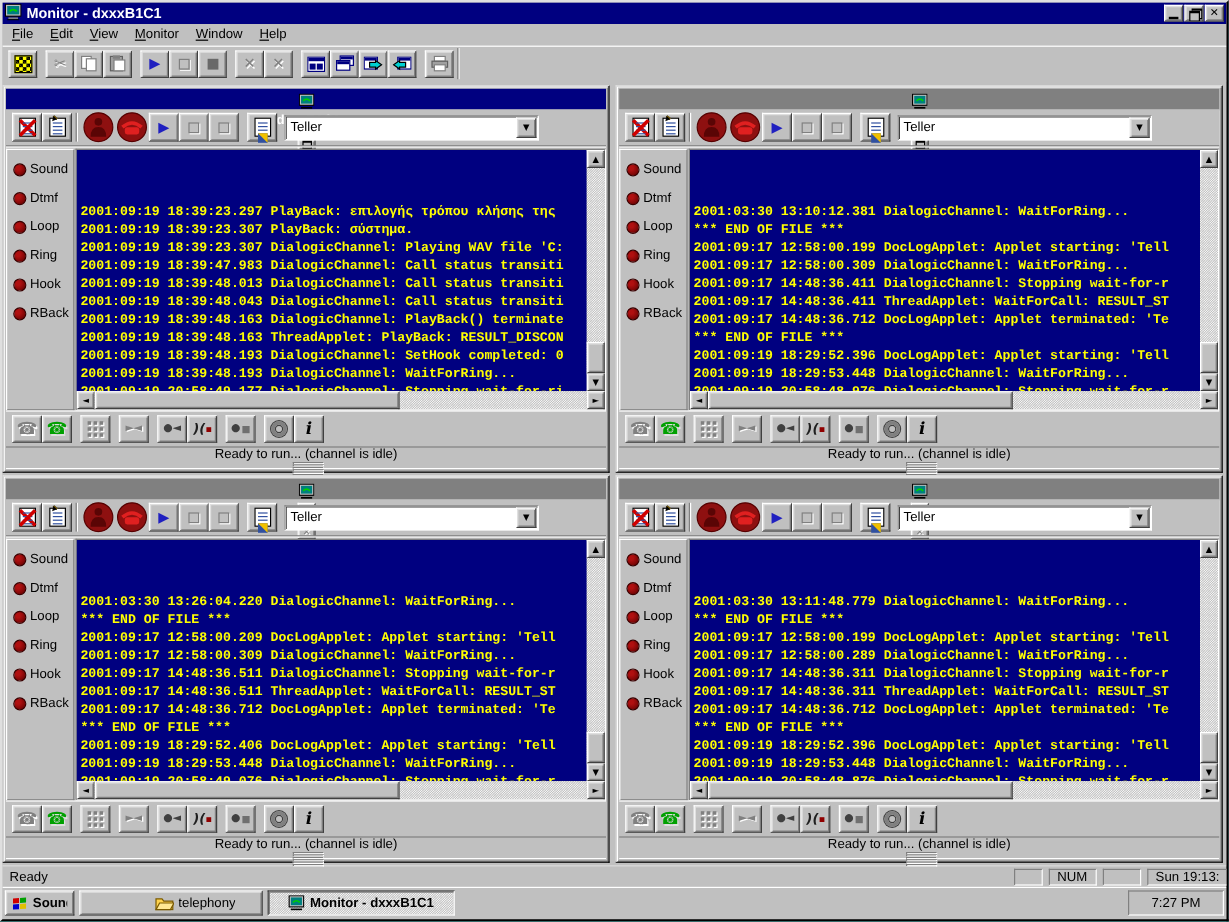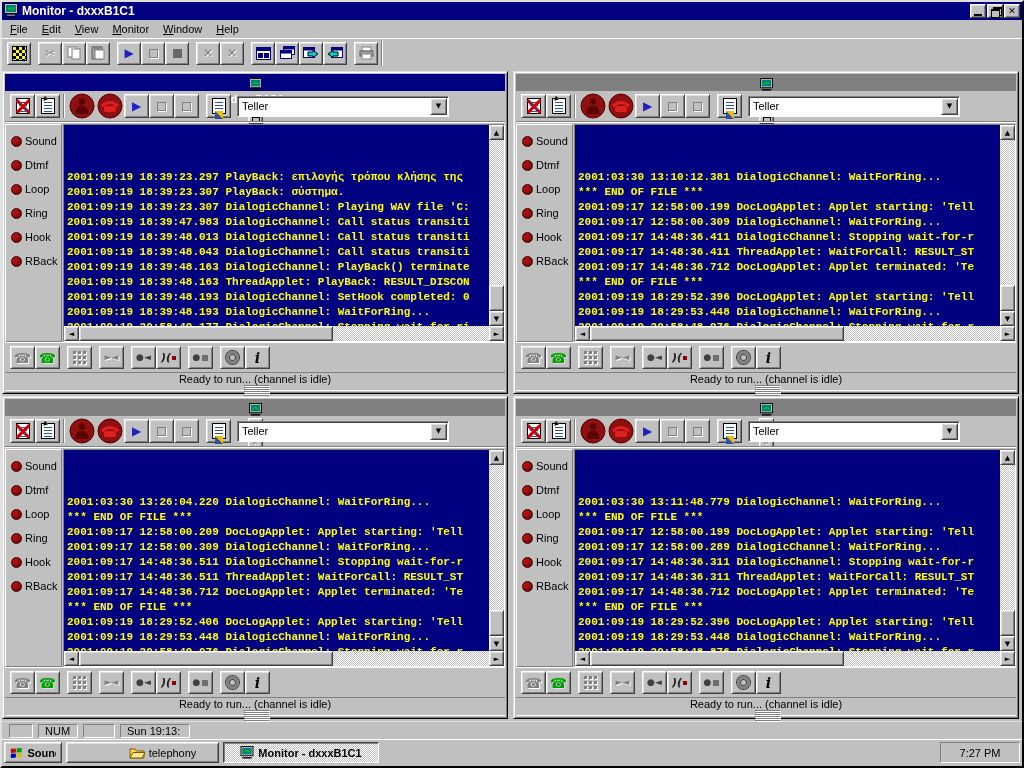--- a/index.html
+++ b/index.html
@@ -984,20 +984,21 @@
           <span class="sbox sunken"></span>
           <span class="sbox sunken"></span>
           <span class="sbox sunken"></span>
         <span class="grip"></span>
       </div>
     </section>
 
   </div>
 
   <div class="statusbar">
+    <span class="stext">Ready</span>
     <span class="spanel sunken p1"></span>
     <span class="spanel sunken p2">NUM</span>
     <span class="spanel sunken p3"></span>
     <span class="spanel sunken p4">Sun 19:13:</span>
   </div>
 
   <div class="taskbar">
     <span class="task btn start">
       <svg width="16" height="14" viewBox="0 0 16 14">
           <g transform="skewY(-4)">

